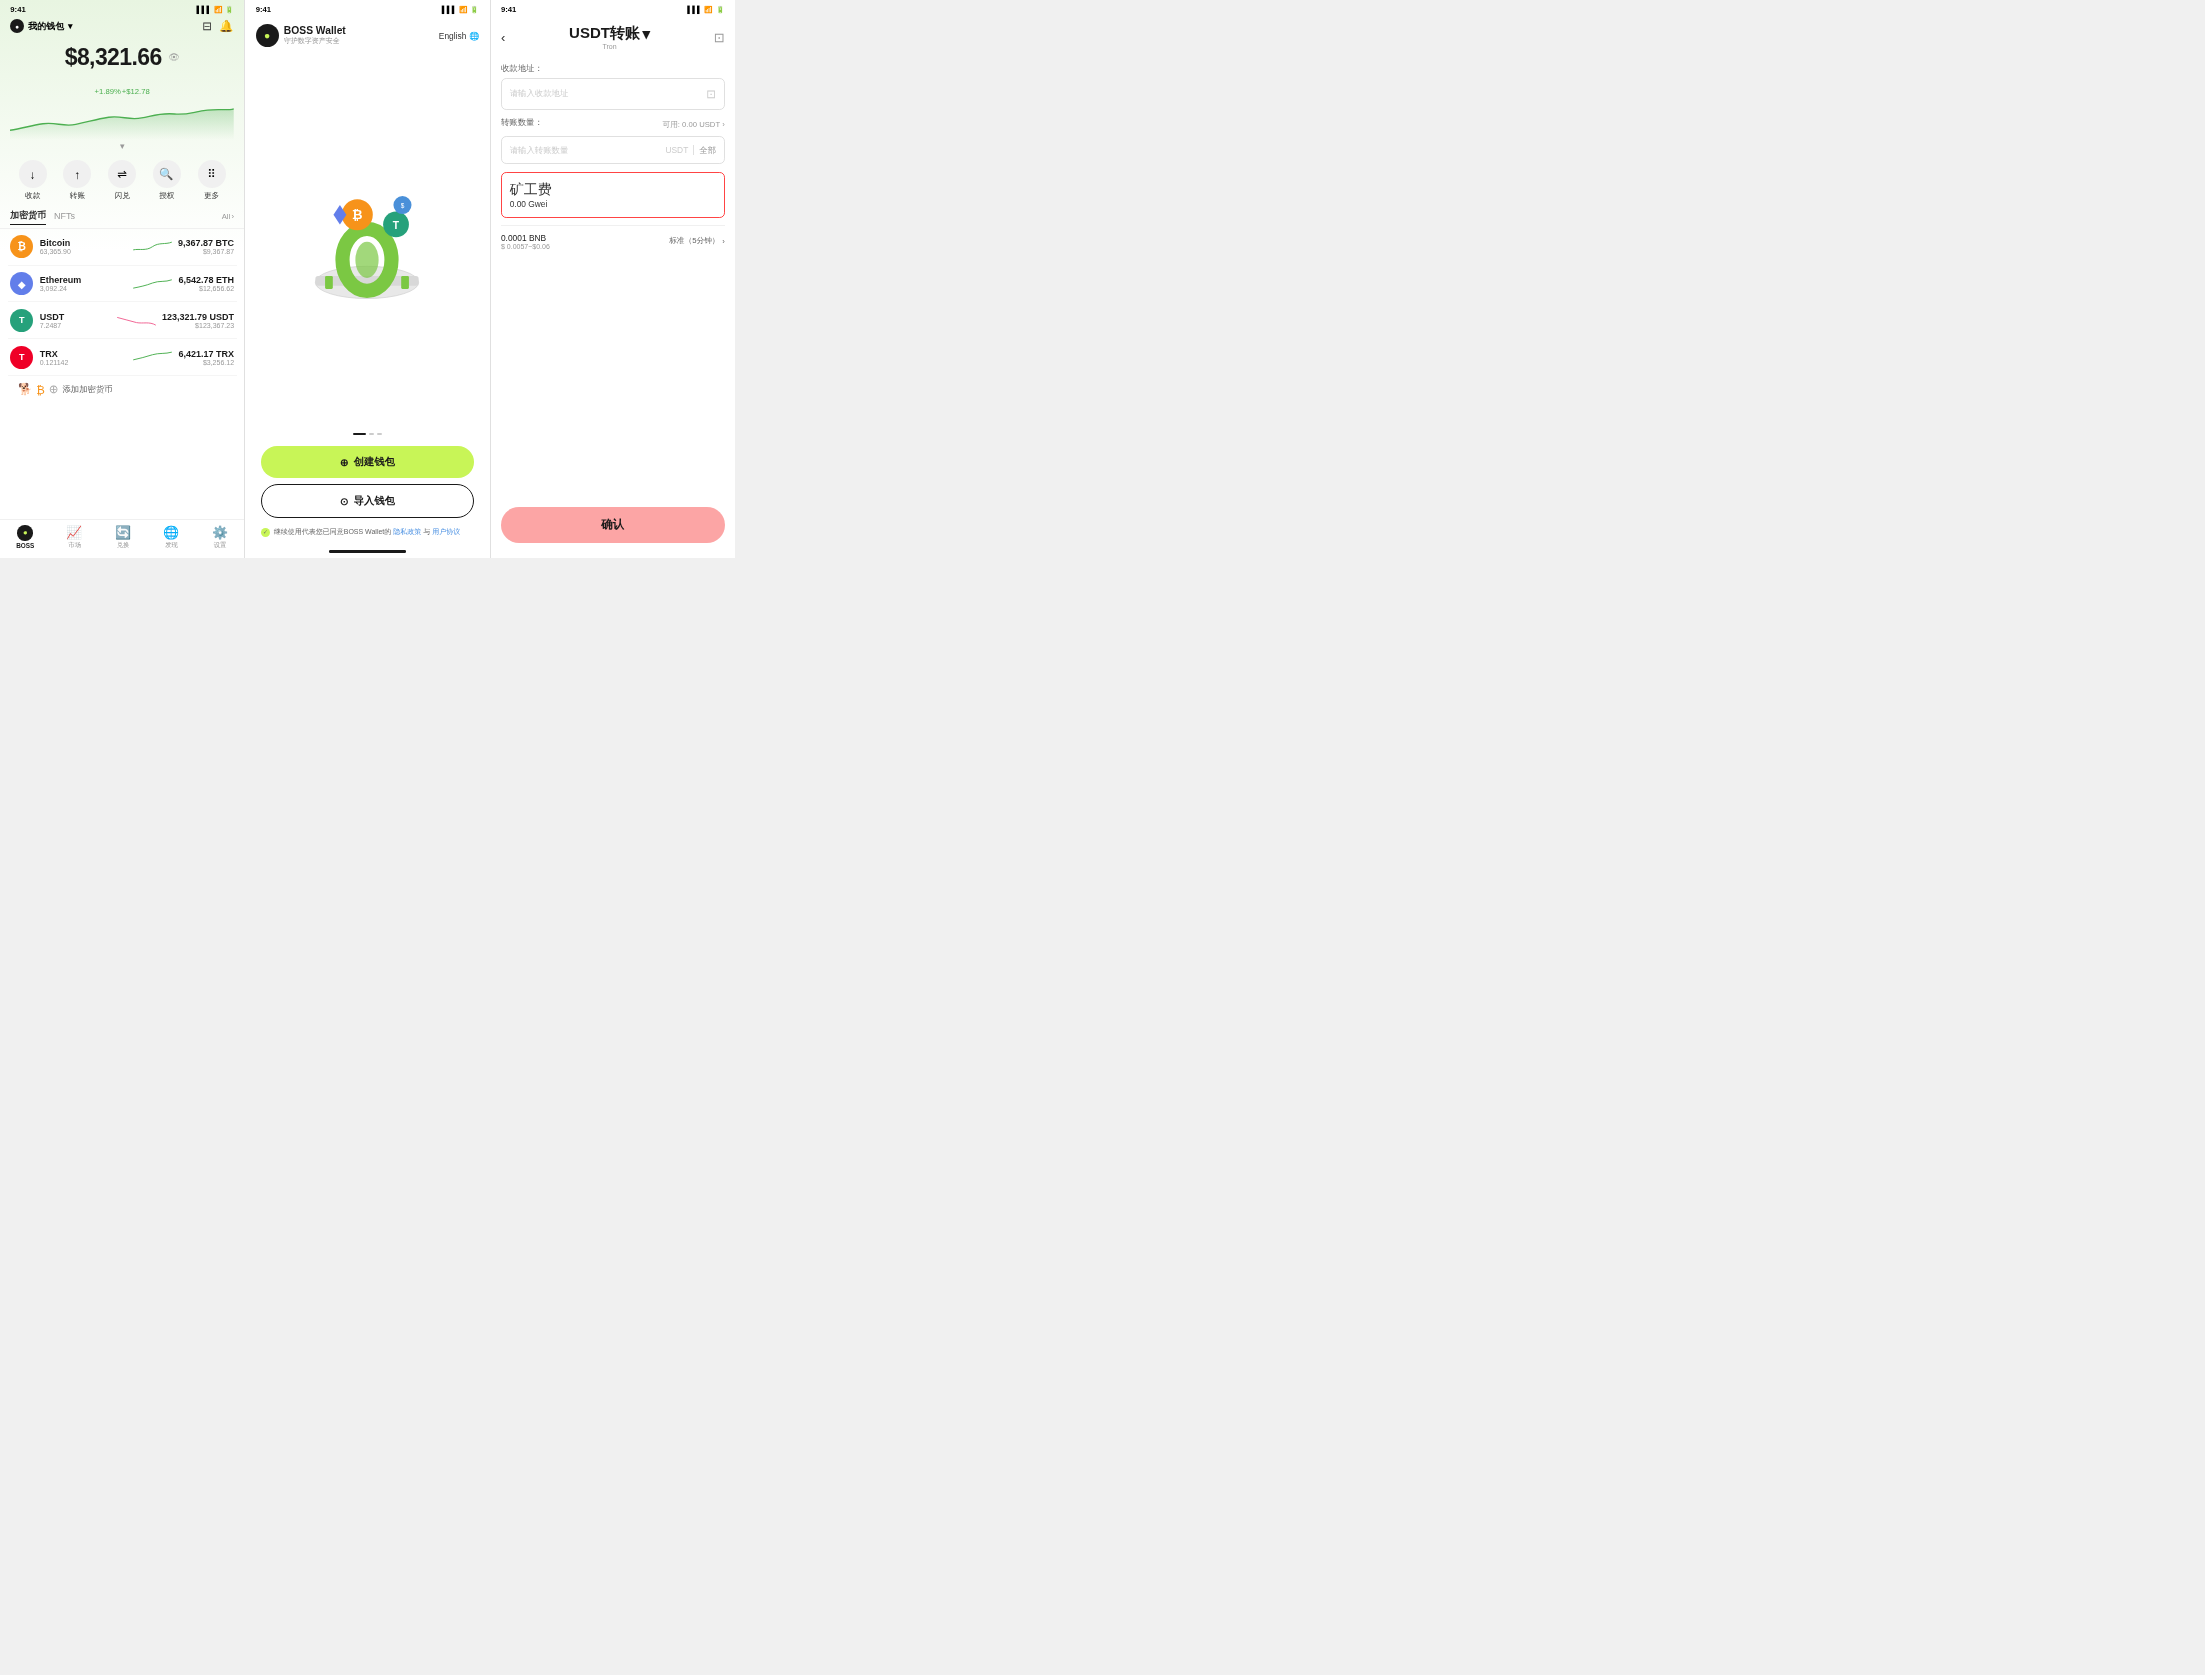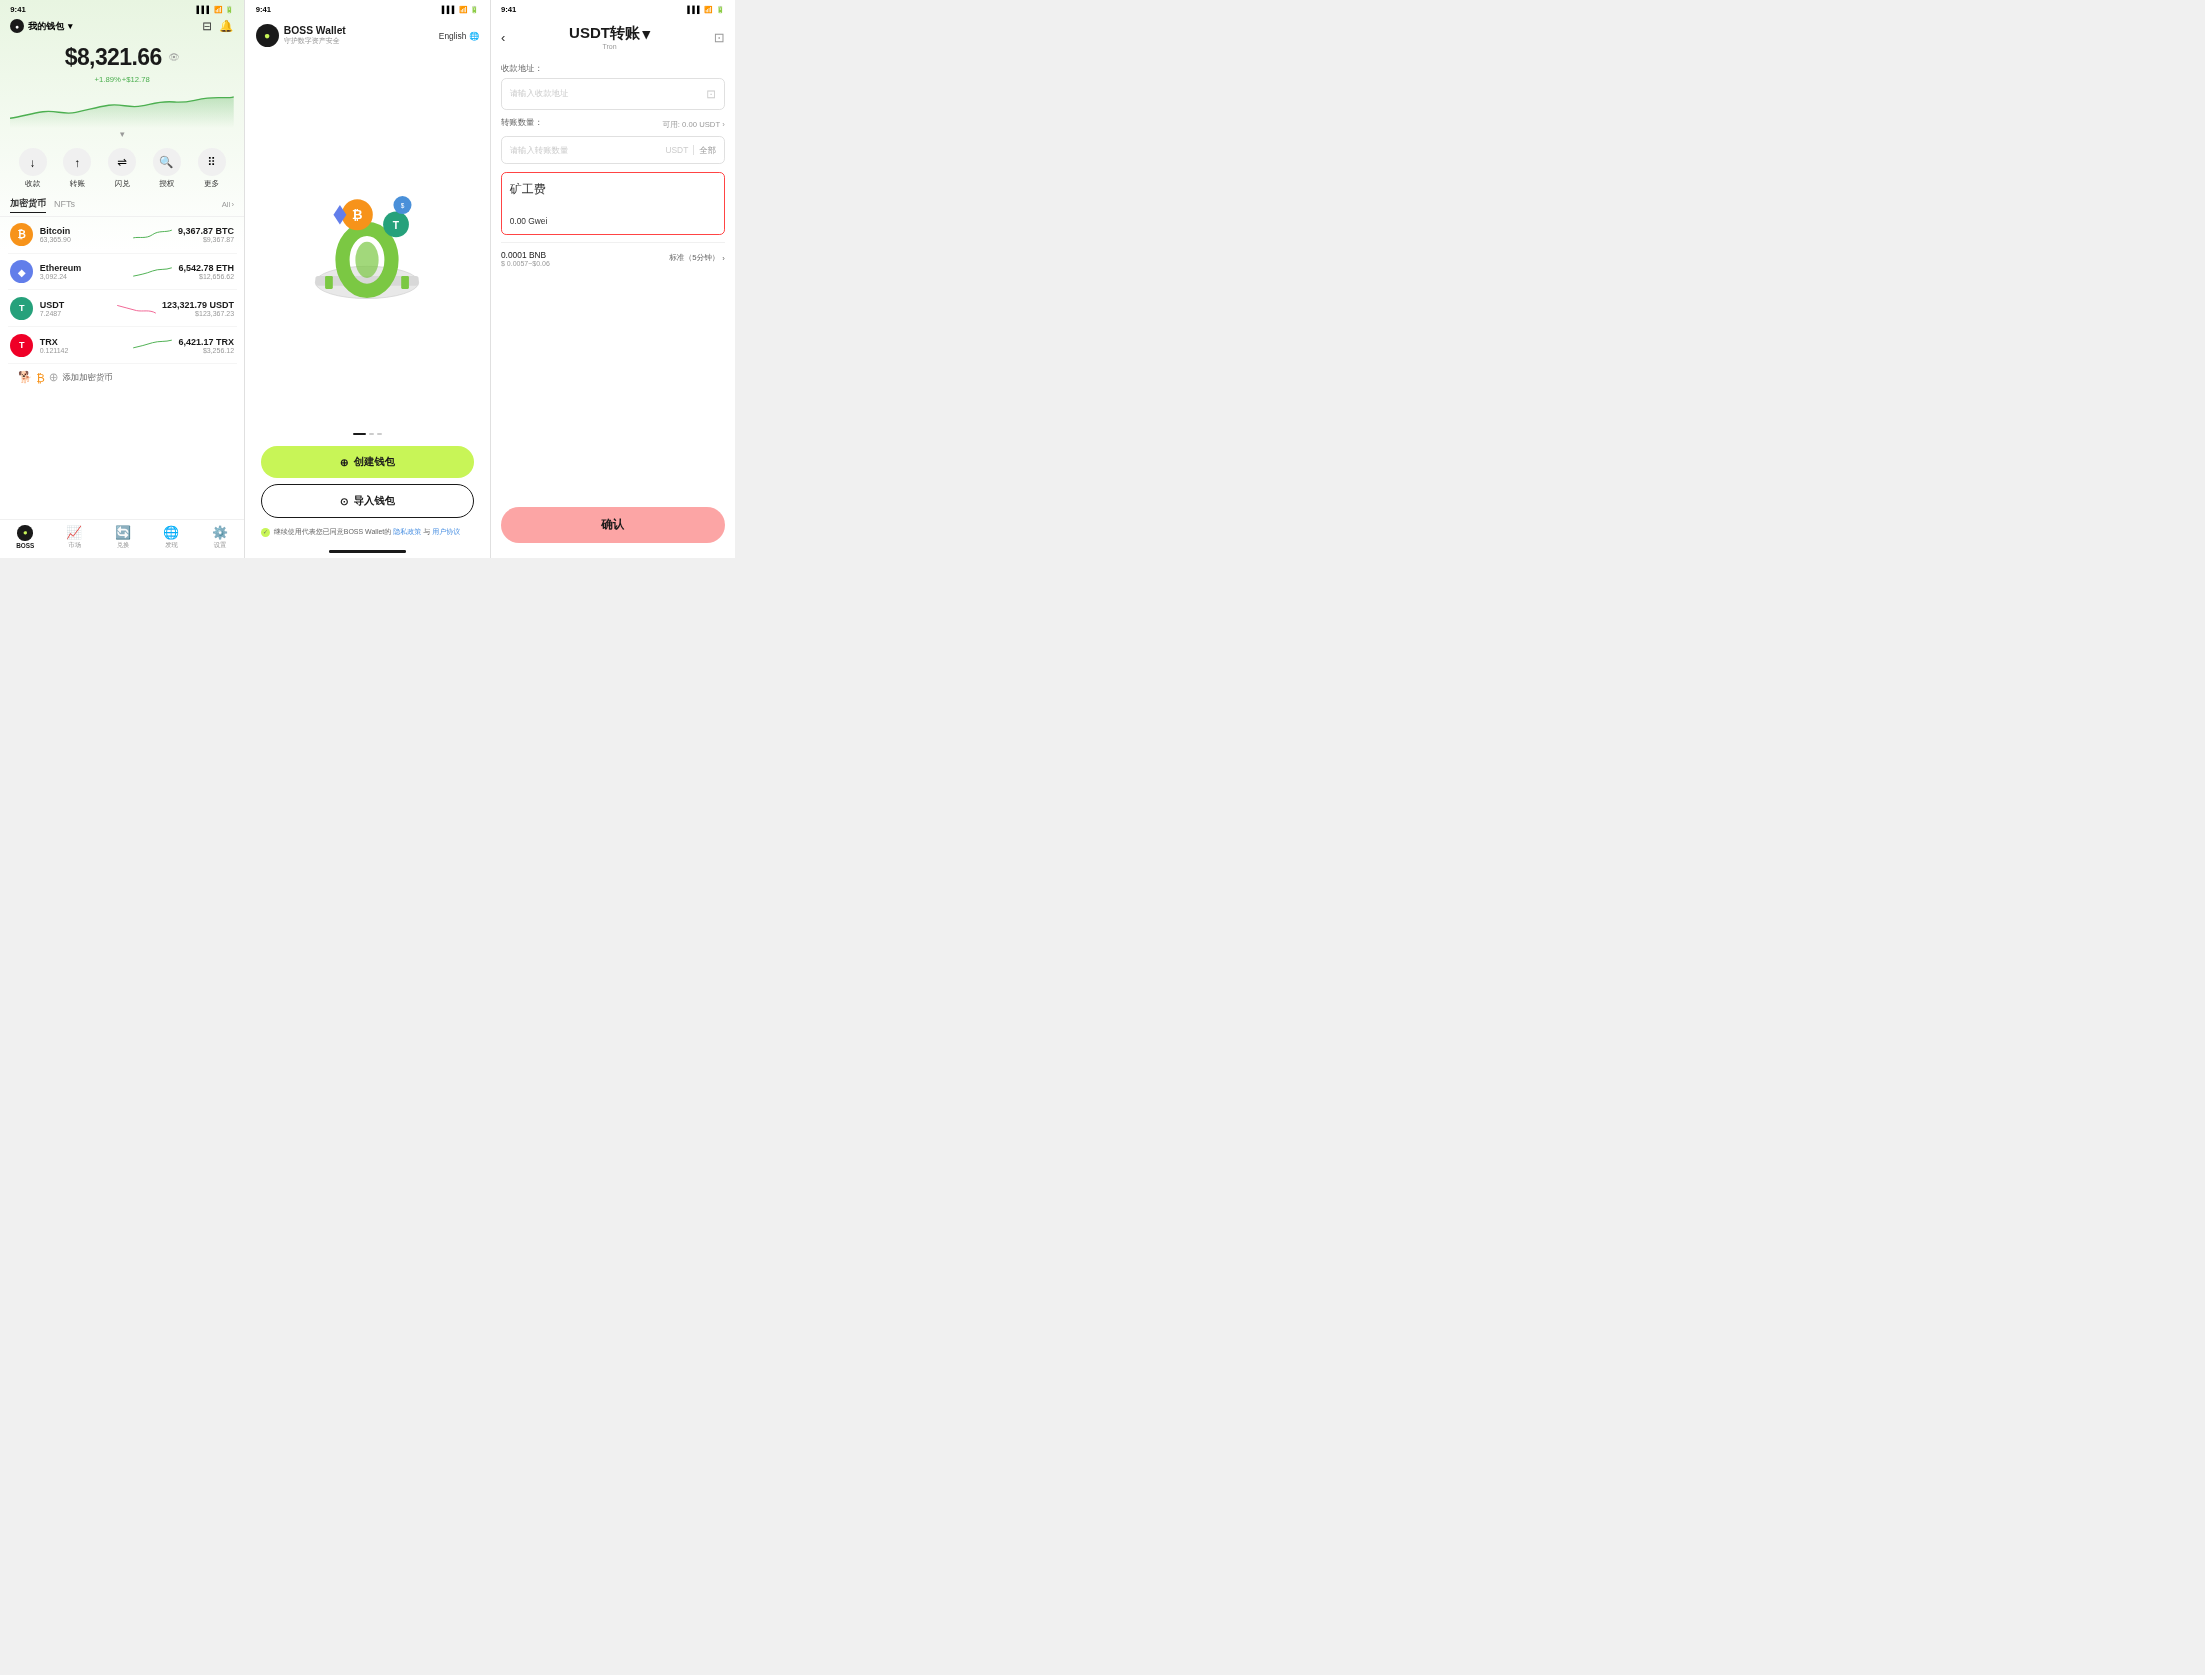--- a/index.html
+++ b/index.html
@@ -76,21 +76,21 @@
       color: #1a1a1a;
       letter-spacing: -0.6px;
     }
 
     .balance-eye { font-size: 9px; color: #999; margin-left: 2.6px; }
 
     .balance-change {
       display: flex;
       justify-content: center;
       gap: 1px;
-      margin-top: 4px;
+      margin-top: 16px;
       font-size: 7.7px;
       color: #4caf50;
     }
 
     .chart-area {
       height: 39px;
       position: relative;
       margin: 2.6px 10.3px 0;
       overflow: hidden;
     }
@@ -451,21 +451,21 @@
     .input-all { font-size: 8.4px; color: #999; cursor: pointer; }
     .divider-v { width: 0.6px; height: 10.3px; background: #e0e0e0; }
 
     .fee-box {
       border: 1.3px solid #ff4444;
       border-radius: 5.2px;
       padding: 7.7px;
       margin-bottom: 7.7px;
     }
 
-    .fee-title { font-size: 12px; color: #333; margin-bottom: 18px; }
+    .fee-title { font-size: 14px; color: #333; margin-bottom: 0; }
     .fee-value { font-size: 8.4px; color: #333; }
 
     .gas-row {
       display: flex;
       align-items: center;
       justify-content: space-between;
       padding: 6.4px 0;
       border-top: 0.6px solid #f0f0f0;
     }
 

